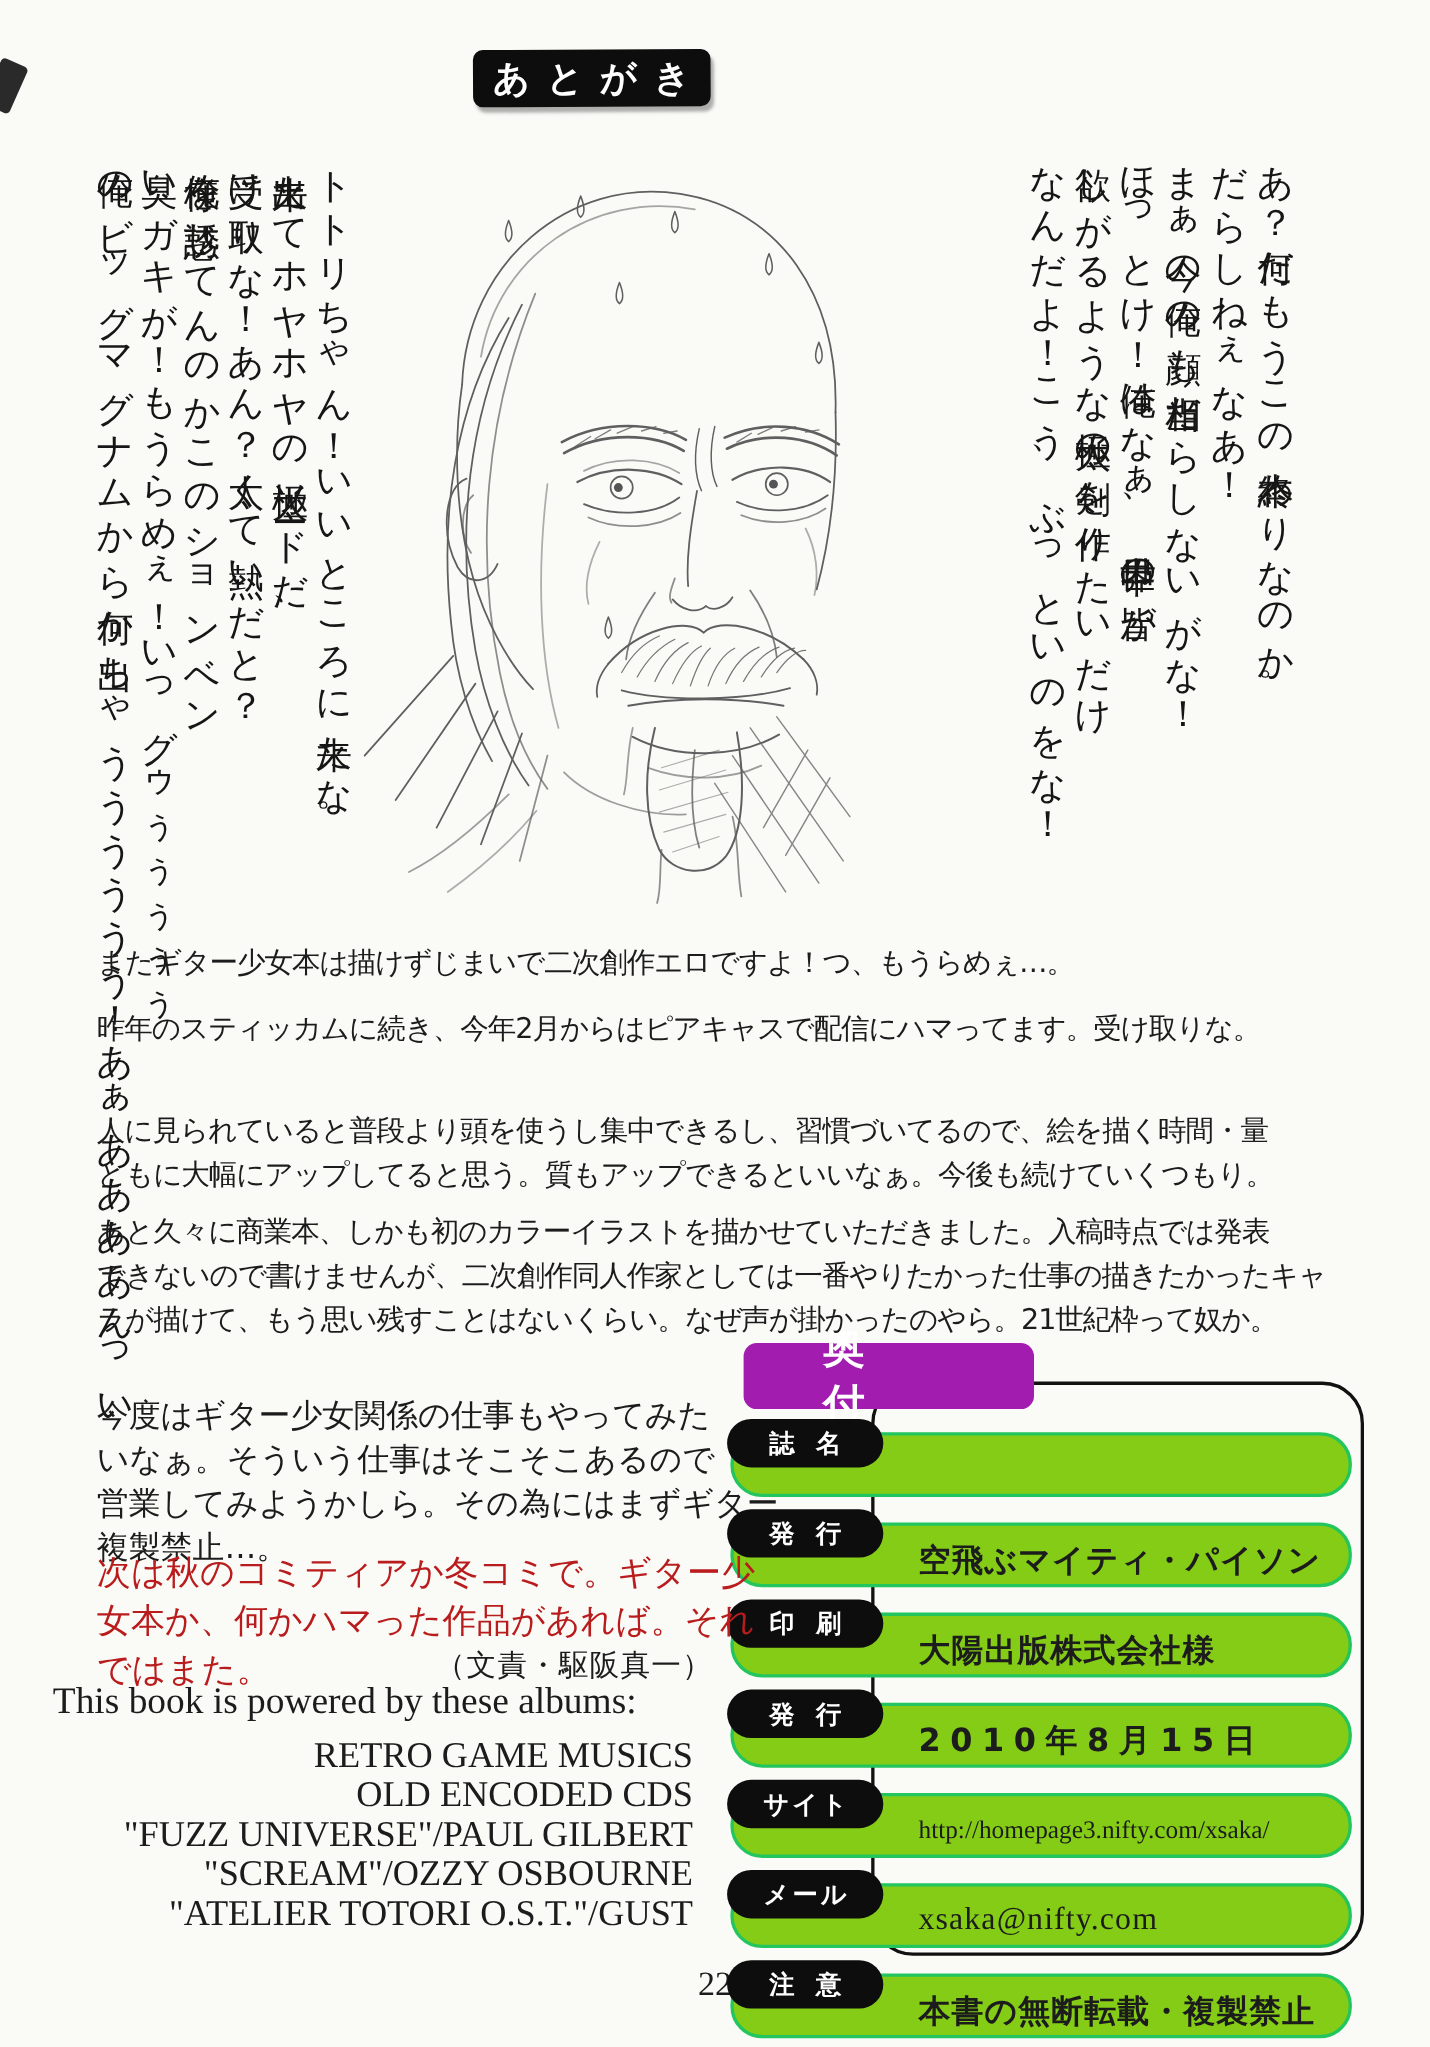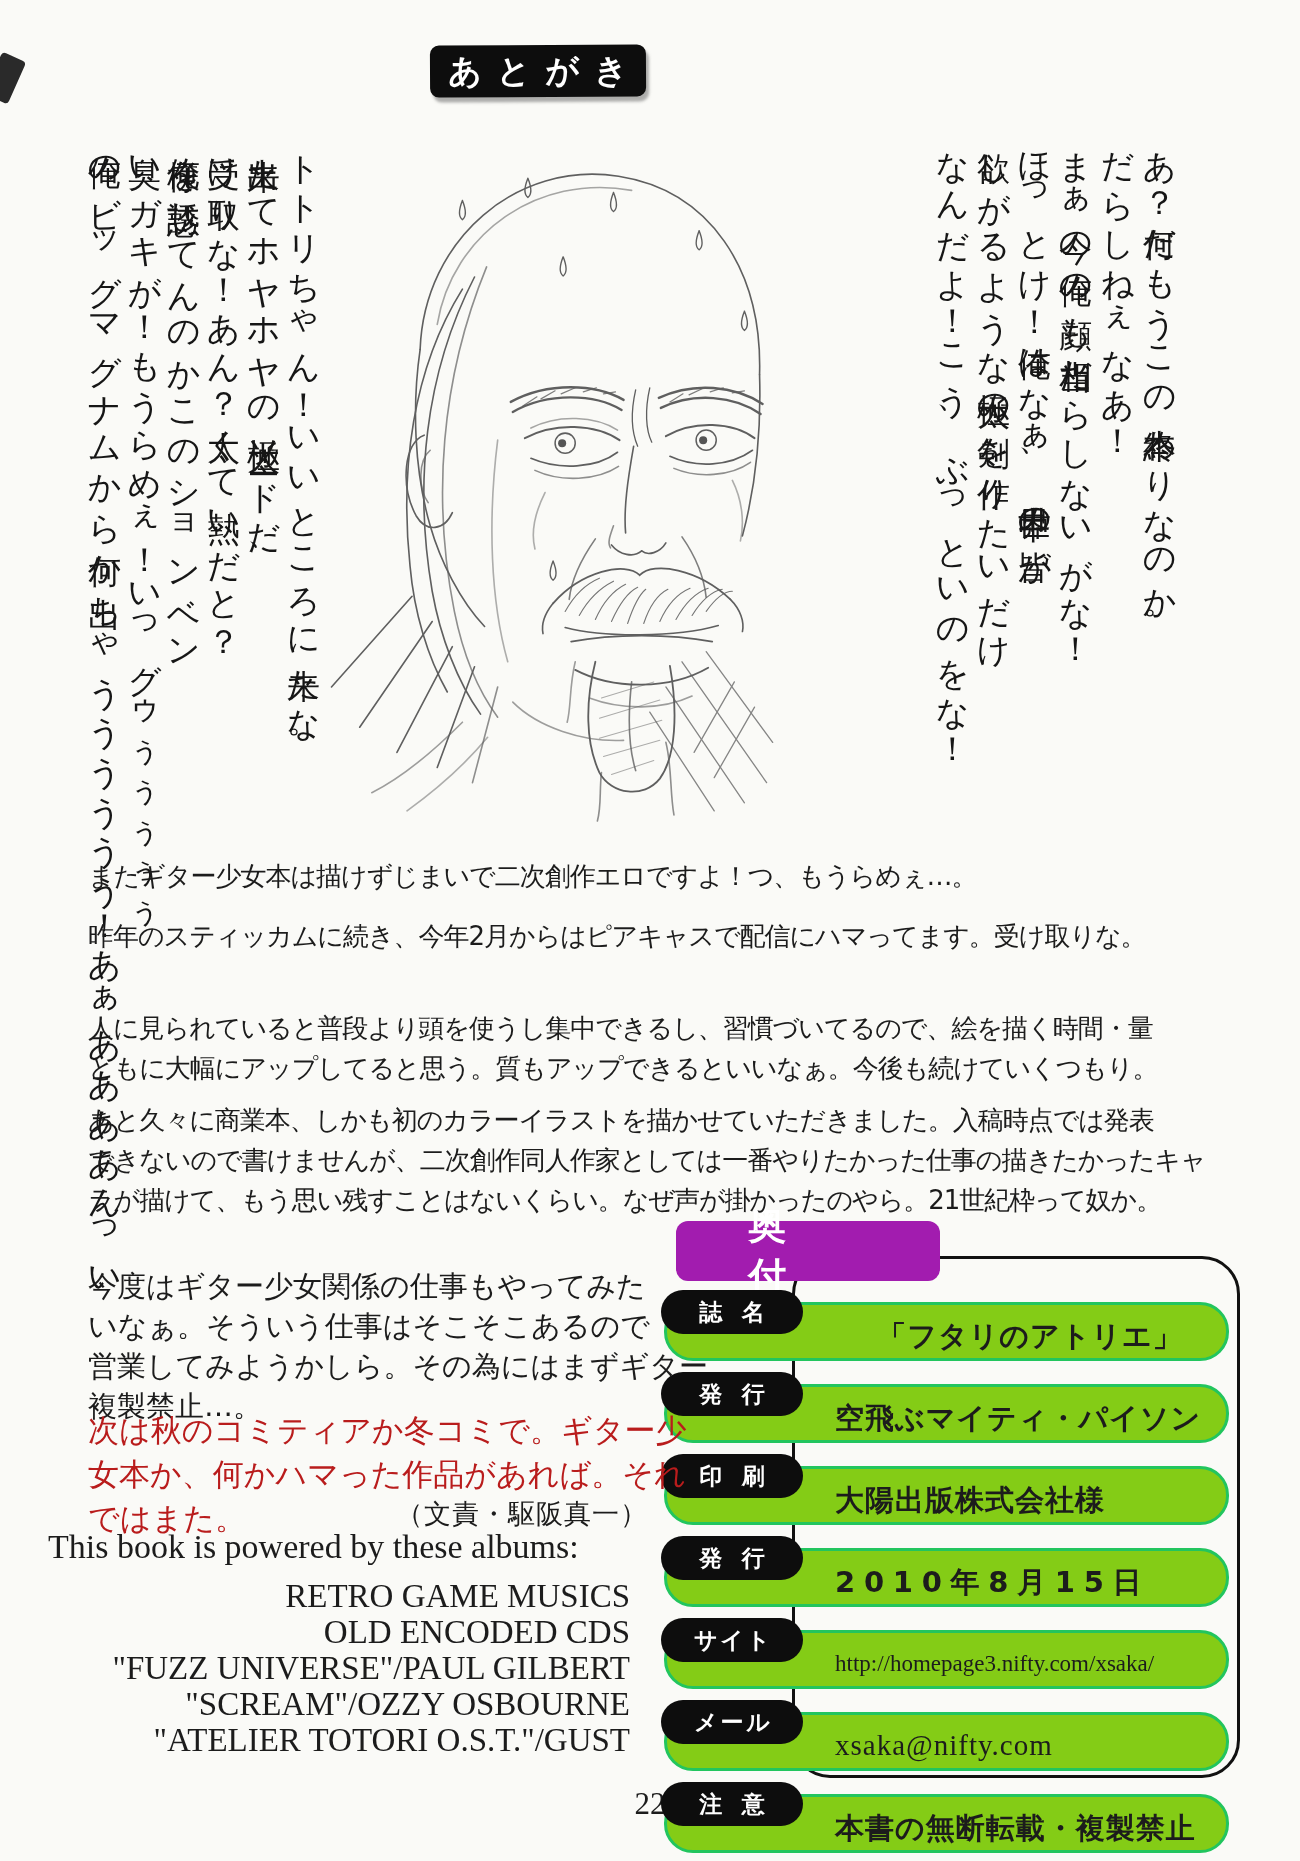--- a/index.html
+++ b/index.html
@@ -256,21 +256,20 @@
 
 <div class="abs colophon-back"></div>
 <div class="abs colophon-header">
   <span>奥付</span>
 </div>
 <div class="abs colophon-rows">
   <div class="crow">
     <div class="pill wide">
         <span>誌名</span>
       </div>
-    <div class="cval center">「フタリのアトリエ」</div>
   </div>
   <div class="crow">
     <div class="pill wide">
         <span>発行</span>
       </div>
     <div class="cval">空飛ぶマイティ・パイソン</div>
   </div>
   <div class="crow">
     <div class="pill wide">
         <span>印刷</span>

